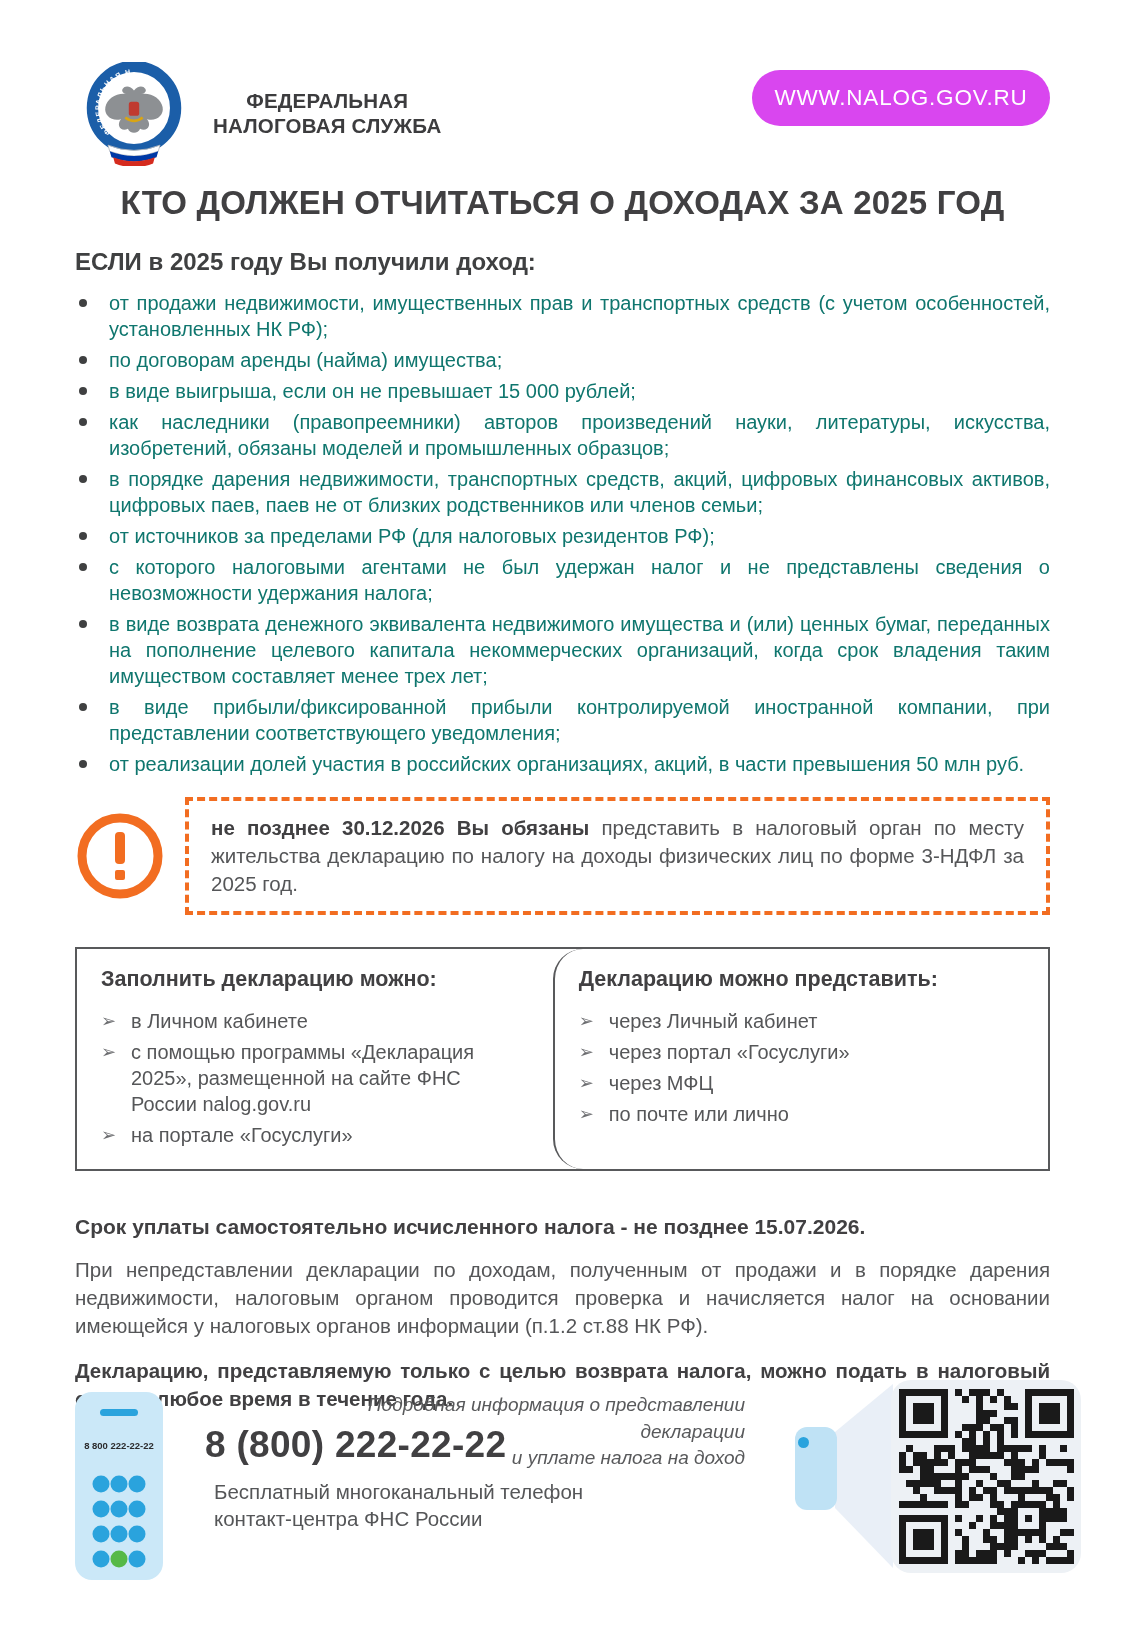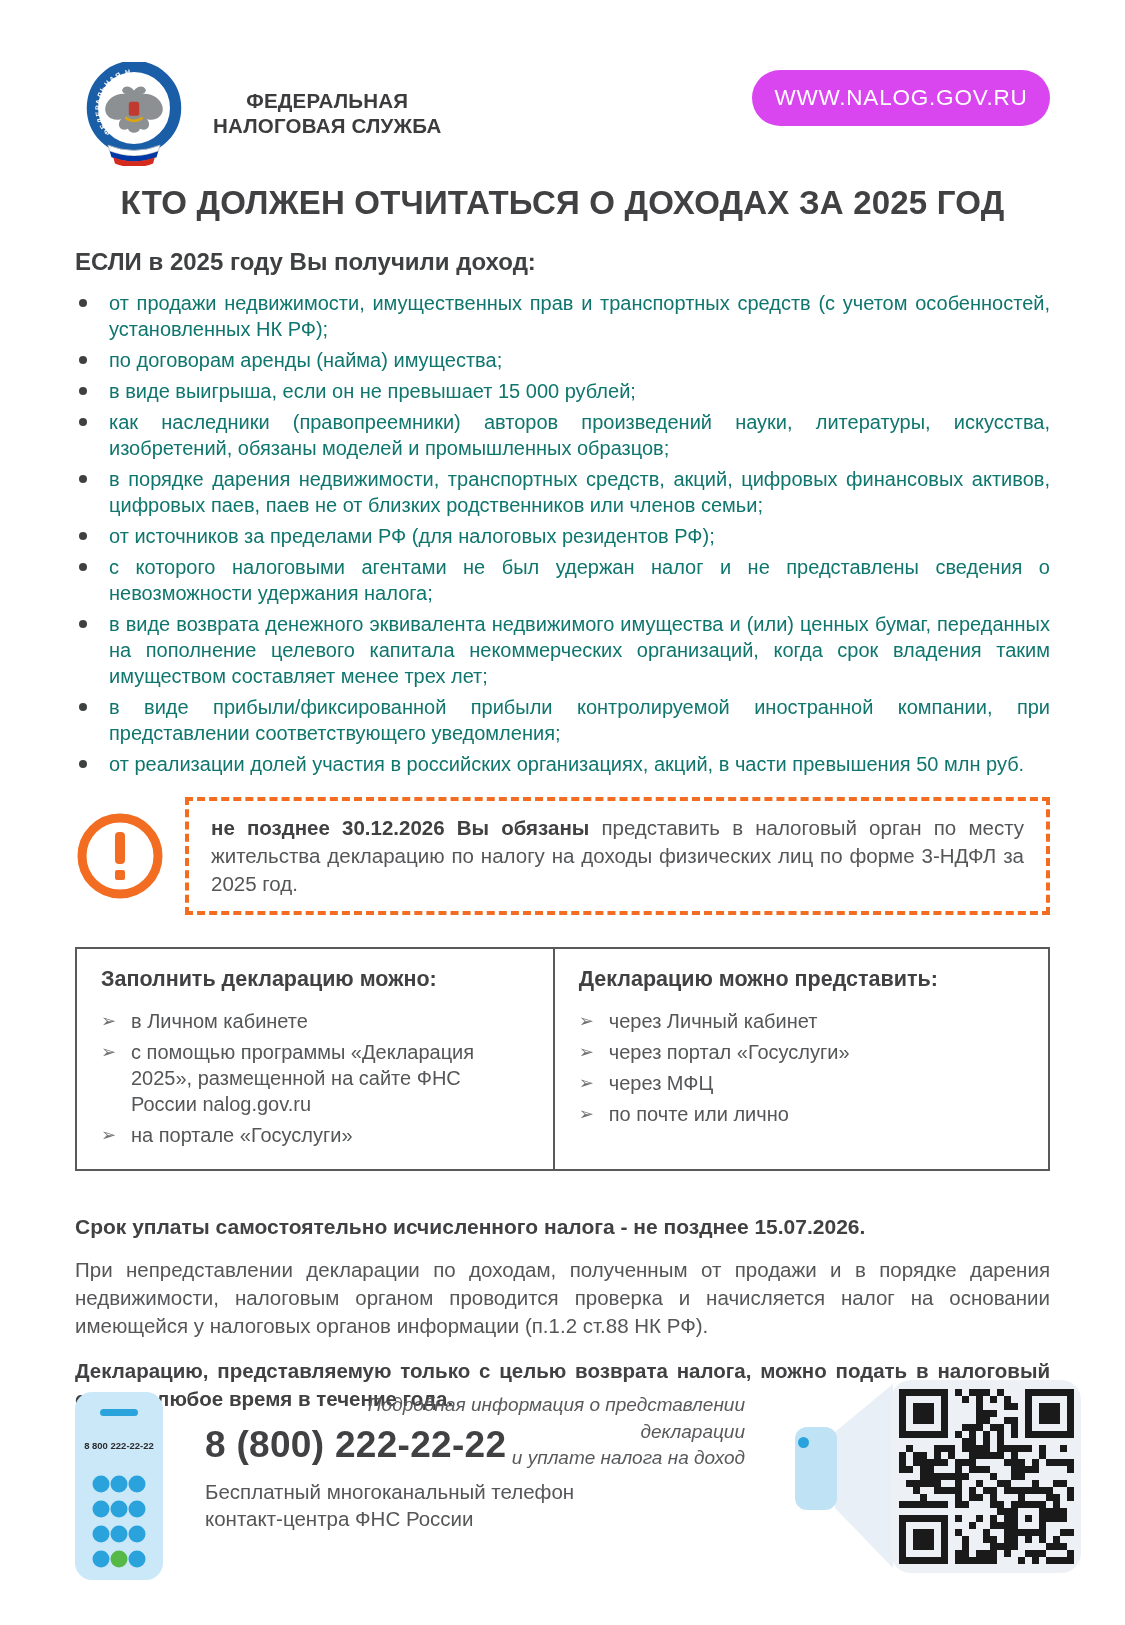--- a/index.html
+++ b/index.html
@@ -24,36 +24,36 @@
 
   
   .warning { margin-top:20px; display:flex; align-items:center; }
   .warn-icon { width:90px; height:100px; flex:0 0 auto; }
   .warn-box { flex:1; margin-left:20px; border:4px dashed #f26d21; padding:13px 22px; font-size:20.5px; line-height:28px; text-align:justify; color:#555658; }
   .warn-box b { color:#414042; }
 
   
   .decl-table { margin-top:32px; border:2px solid #58595b; display:grid; grid-template-columns:49% 51%; }
   .decl-cell { padding:18px 24px 16px 24px; }
-  .decl-cell + .decl-cell { border-left:2px solid #58595b; }
+  .decl-cell + .decl-cell { border-left:2px solid #58595b;border-radius:30px; }
   .decl-head { font-size:21.5px; font-weight:bold; color:#414042; margin-bottom:16px; }
   .decl-list { list-style:none; }
   .decl-list li { position:relative; padding-left:30px; font-size:20px; line-height:26px; color:#555658; margin-bottom:5px; }
   .decl-list .arrow { position:absolute; left:0; top:0; color:#6d6e71; font-size:18px; }
 
   
   .deadline { margin-top:44px; font-size:21px; font-weight:bold; color:#414042; }
   .para { margin-top:17px; font-size:20.5px; line-height:28px; text-align:justify; color:#555658; }
   .para-bold { margin-top:17px; font-size:20.5px; line-height:28px; text-align:justify; font-weight:bold; color:#414042; max-width:975px; }
 
   
   .qr-caption { position:absolute; left:315px; top:1392px; width:430px; text-align:right; font-style:italic; font-size:19px; line-height:1.4; color:#58595b; }
   .phone-icon { position:absolute; left:75px; top:1392px; width:88px; height:188px; }
   .phone-number { position:absolute; left:205px; top:1424px; font-size:37px; font-weight:bold; color:#414042; letter-spacing:.3px; }
-  .phone-desc { position:absolute; left:205px; top:1478px; width:390px; font-size:20.5px; line-height:1.32; color:#555658; }
+  .phone-desc { position:absolute; left:214px; top:1478px; width:390px; font-size:20.5px; line-height:1.32; color:#555658; }
 
   .qr-group { position:absolute; left:795px; top:1378px; width:286px; height:196px; }
   .qr-beam { position:absolute; left:0; top:0; width:286px; height:196px; }
   .qr-bubble { position:absolute; left:0; top:49px; width:42px; height:83px; background:#bfe2f5; border-radius:12px; }
   .qr-dot { position:absolute; left:3px; top:10px; width:11px; height:11px; border-radius:50%; background:#2aa3dd; }
   .qr-box { position:absolute; left:96px; top:2px; width:190px; height:193px; background:#edf1f5; border-radius:20px; display:flex; align-items:center; justify-content:center; }
 </style>
 </head>
 <body>
 

